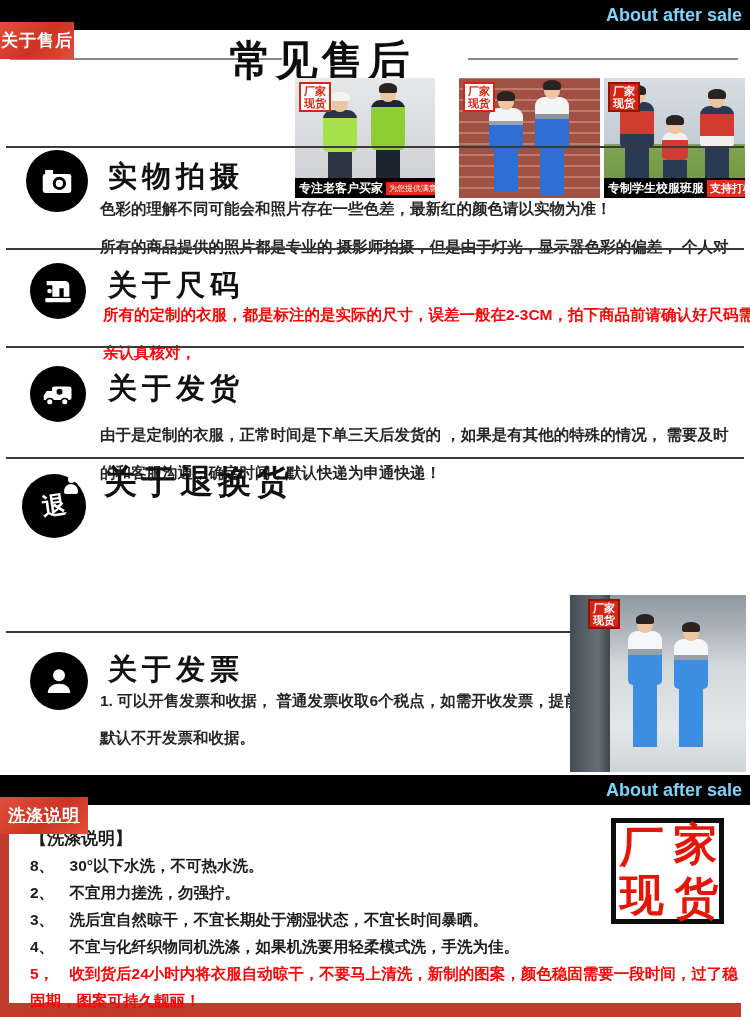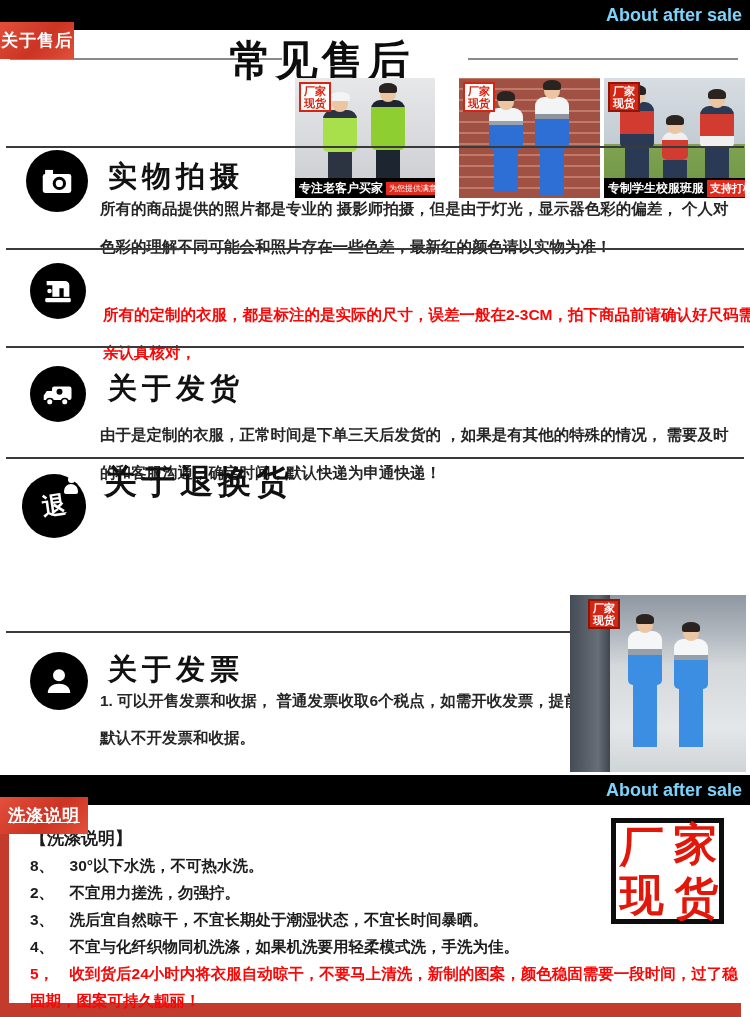--- a/index.html
+++ b/index.html
@@ -176,32 +176,33 @@
   <div class="icn" style="left:26px; top:150px; width:62px; height:62px;">
     <svg width="38" height="38" viewBox="0 0 24 24">
       <rect x="3" y="7.5" width="18" height="12" rx="1.5" fill="#fff"></rect>
       <rect x="4.5" y="5" width="5" height="3.5" fill="#fff"></rect>
       <circle cx="13.5" cy="13.5" r="4.2" fill="#000"></circle>
       <circle cx="13.5" cy="13.5" r="2.3" fill="#fff"></circle>
     </svg>
   </div>
   <div class="sec-head" style="left:108px; top:157px;">实物拍摄</div>
   <div class="sec-body" style="left:100px; top:190px;">
+    <div>色彩的理解不同可能会和照片存在一些色差，最新红的颜色请以实物为准！</div>
     <div>所有的商品提供的照片都是专业的 摄影师拍摄，但是由于灯光，显示器色彩的偏差， 个人对</div>
-    <div>色彩的理解不同可能会和照片存在一些色差，最新红的颜色请以实物为准！</div>
   </div>
   <div class="divider" style="top:248px;"></div>
 
   <div class="icn" style="left:30px; top:263px; width:56px; height:56px;">
     <svg width="34" height="34" viewBox="0 0 24 24" fill="#fff">
       <path d="M4 5h13a3 3 0 0 1 3 3v8h-4v-6h-3v6H8V8H4z"></path>
       <rect x="3" y="17" width="18" height="3" rx="1"></rect>
       <circle cx="6" cy="12" r="1.6"></circle>
     </svg>
   </div>
+  <div class="sec-head" style="left:108px; top:266px;">关于尺码</div>
   <div class="sec-body red" style="left:103px; top:296px;">
     <div>所有的定制的衣服，都是标注的是实际的尺寸，误差一般在2-3CM，拍下商品前请确认好尺码需要</div>
     <div>亲认真核对，</div>
   </div>
   <div class="divider" style="top:346px;"></div>
 
   <div class="icn" style="left:30px; top:366px; width:56px; height:56px;">
     <svg width="36" height="36" viewBox="0 0 24 24">
       <rect x="8" y="7" width="13" height="9" rx="1.5" fill="#fff"></rect>
       <path d="M8 10H4.5L2.5 13v3H8z" fill="#fff"></path>

